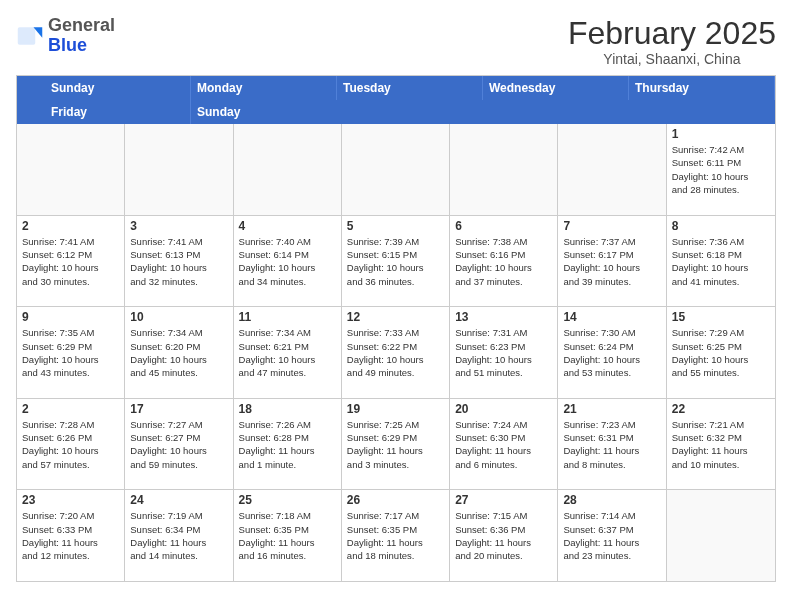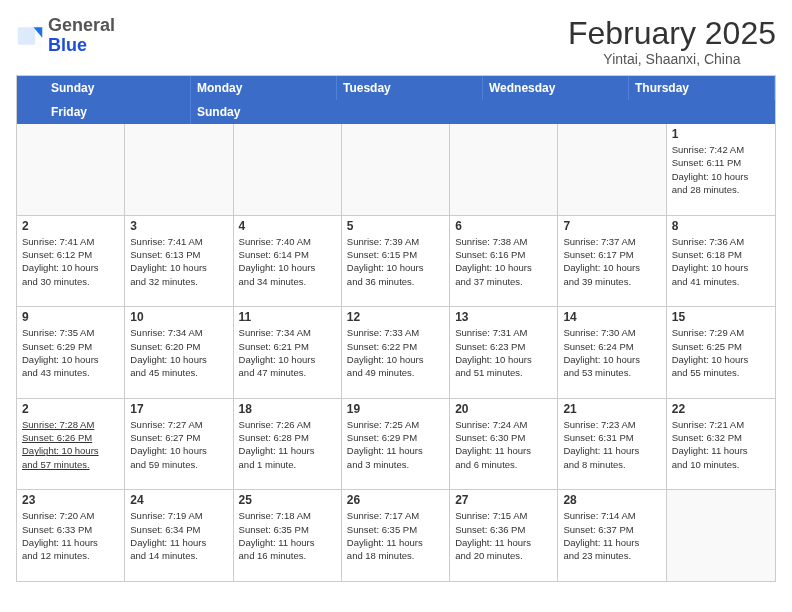--- a/index.html
+++ b/index.html
@@ -252,21 +252,21 @@
             <div class="day-num">15</div>
             <div class="day-info" style="white-space: pre-line;">Sunrise: 7:29 AM
 Sunset: 6:25 PM
 Daylight: 10 hours
 and 55 minutes.</div>
           </div>
         </div>
         <div class="cal-row">
           <div class="cal-cell">
             <div class="day-num">2</div>
-            <div class="day-info" style="white-space: pre-line; text-decoration: underline;">Sunrise: 7:28 AM
+            <div class="day-info" style="white-space: pre-line;">Sunrise: 7:28 AM
 Sunset: 6:26 PM
 Daylight: 10 hours
 and 57 minutes.</div>
           </div>
           <div class="cal-cell">
             <div class="day-num">17</div>
             <div class="day-info" style="white-space: pre-line;">Sunrise: 7:27 AM
 Sunset: 6:27 PM
 Daylight: 10 hours
 and 59 minutes.</div>

